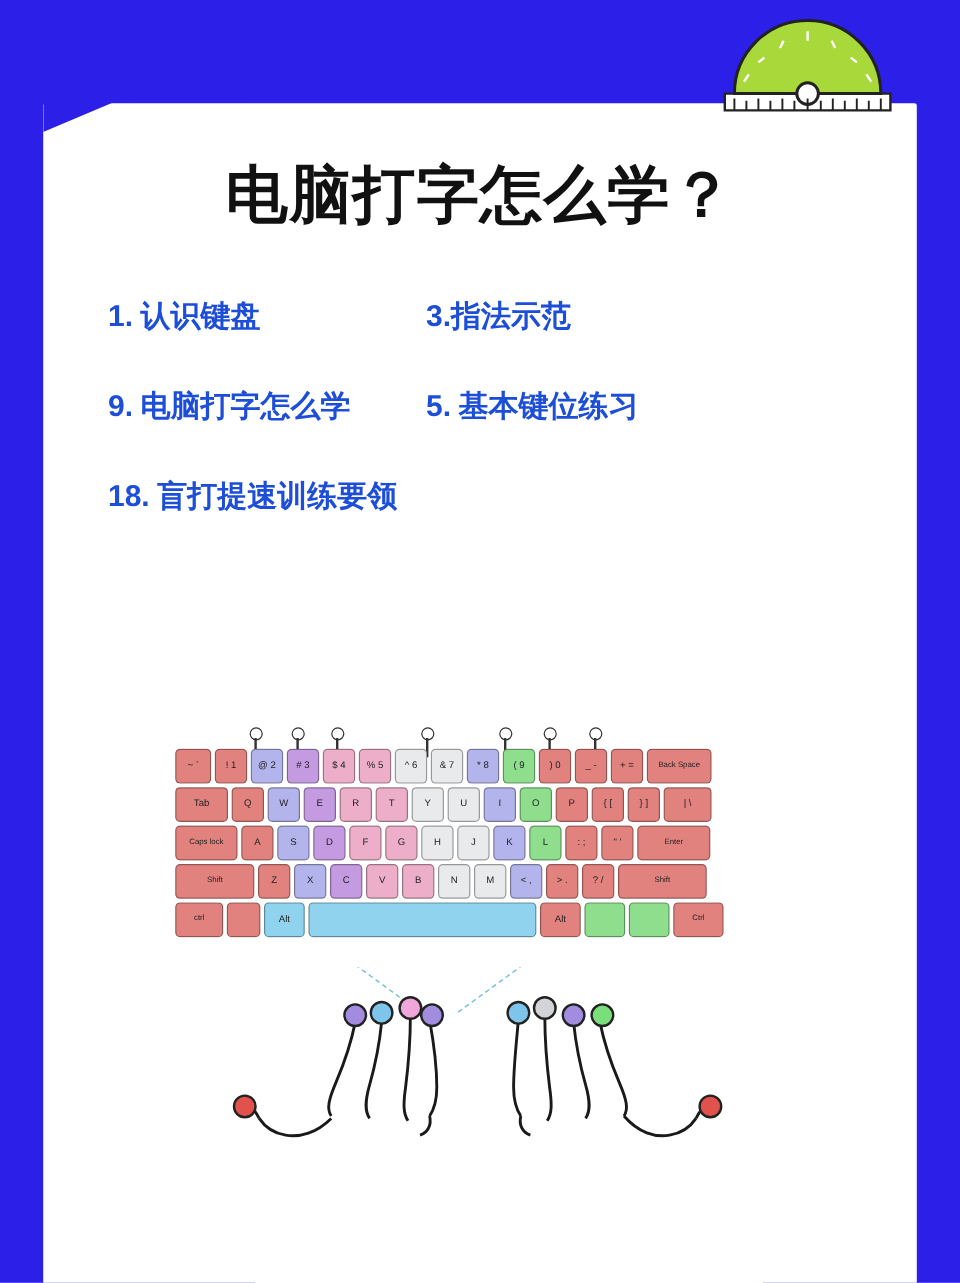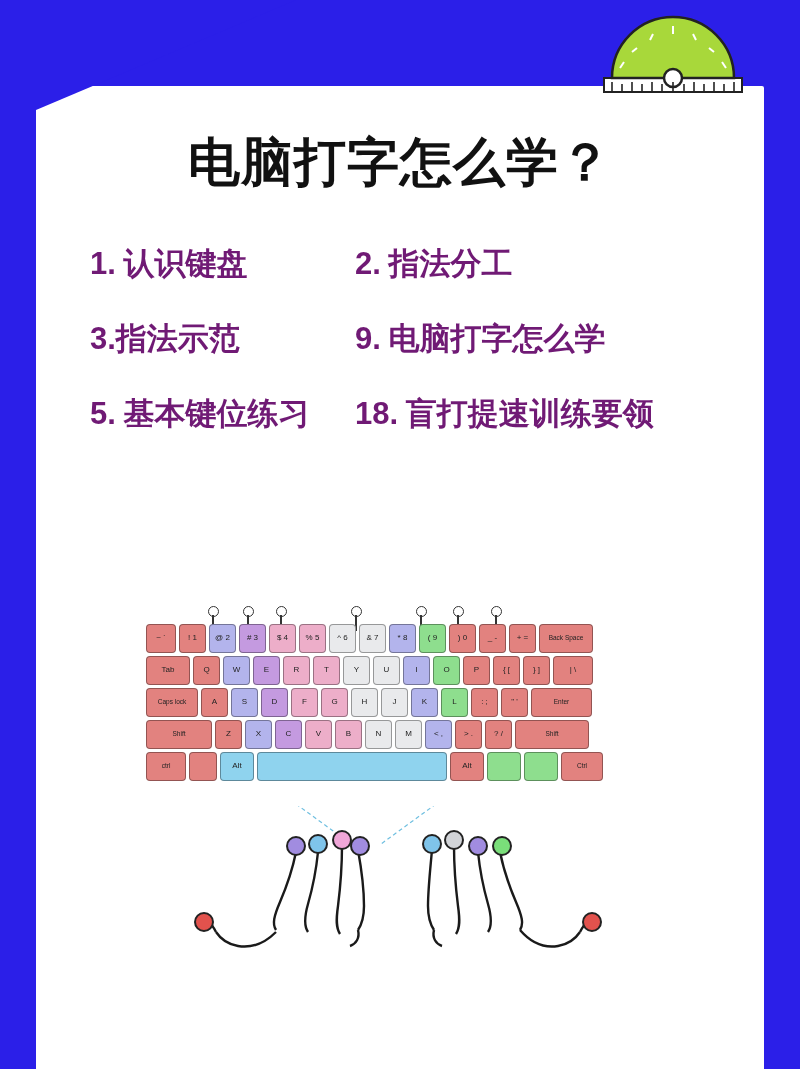--- a/index.html
+++ b/index.html
@@ -62,22 +62,22 @@
     position: absolute;
     top: 140px;
     left: 54px;
     width: 640px;
     display: grid;
     grid-template-columns: 265px 375px;
     grid-auto-rows: 75px;
     align-items: center;
   }
   .item {
-    font-size: 31px;
-    color: #701a75;
+    font-size: 25px;
+    color: #1d4ed8;
     white-space: nowrap;
     font-family: "Liberation Serif", serif;
     font-weight: bold;
   }
   .item .num {
     font-family: "Liberation Sans", sans-serif;
     font-weight: bold;
   }
 
   
@@ -159,21 +159,20 @@
 </head>
 <body>
 
 <div class="card">
 
   <div class="title">电脑打字怎么学？</div>
 
   <div class="list">
     <div class="item"><span class="num">1.</span> <span>认识键盘</span></div>
 
-    <div class="item"><span class="num">2.</span> <span>指法分工</span></div>
 
     <div class="item"><span class="num">3.</span><span>指法示范</span></div>
 
     <div class="item"><span class="num">9.</span> <span>电脑打字怎么学</span></div>
 
     <div class="item"><span class="num">5.</span> <span>基本键位练习</span></div>
     <div class="item"><span class="num">18.</span> <span>盲打提速训练要领</span></div>
   </div>
 
   <div class="kb-wrap">

